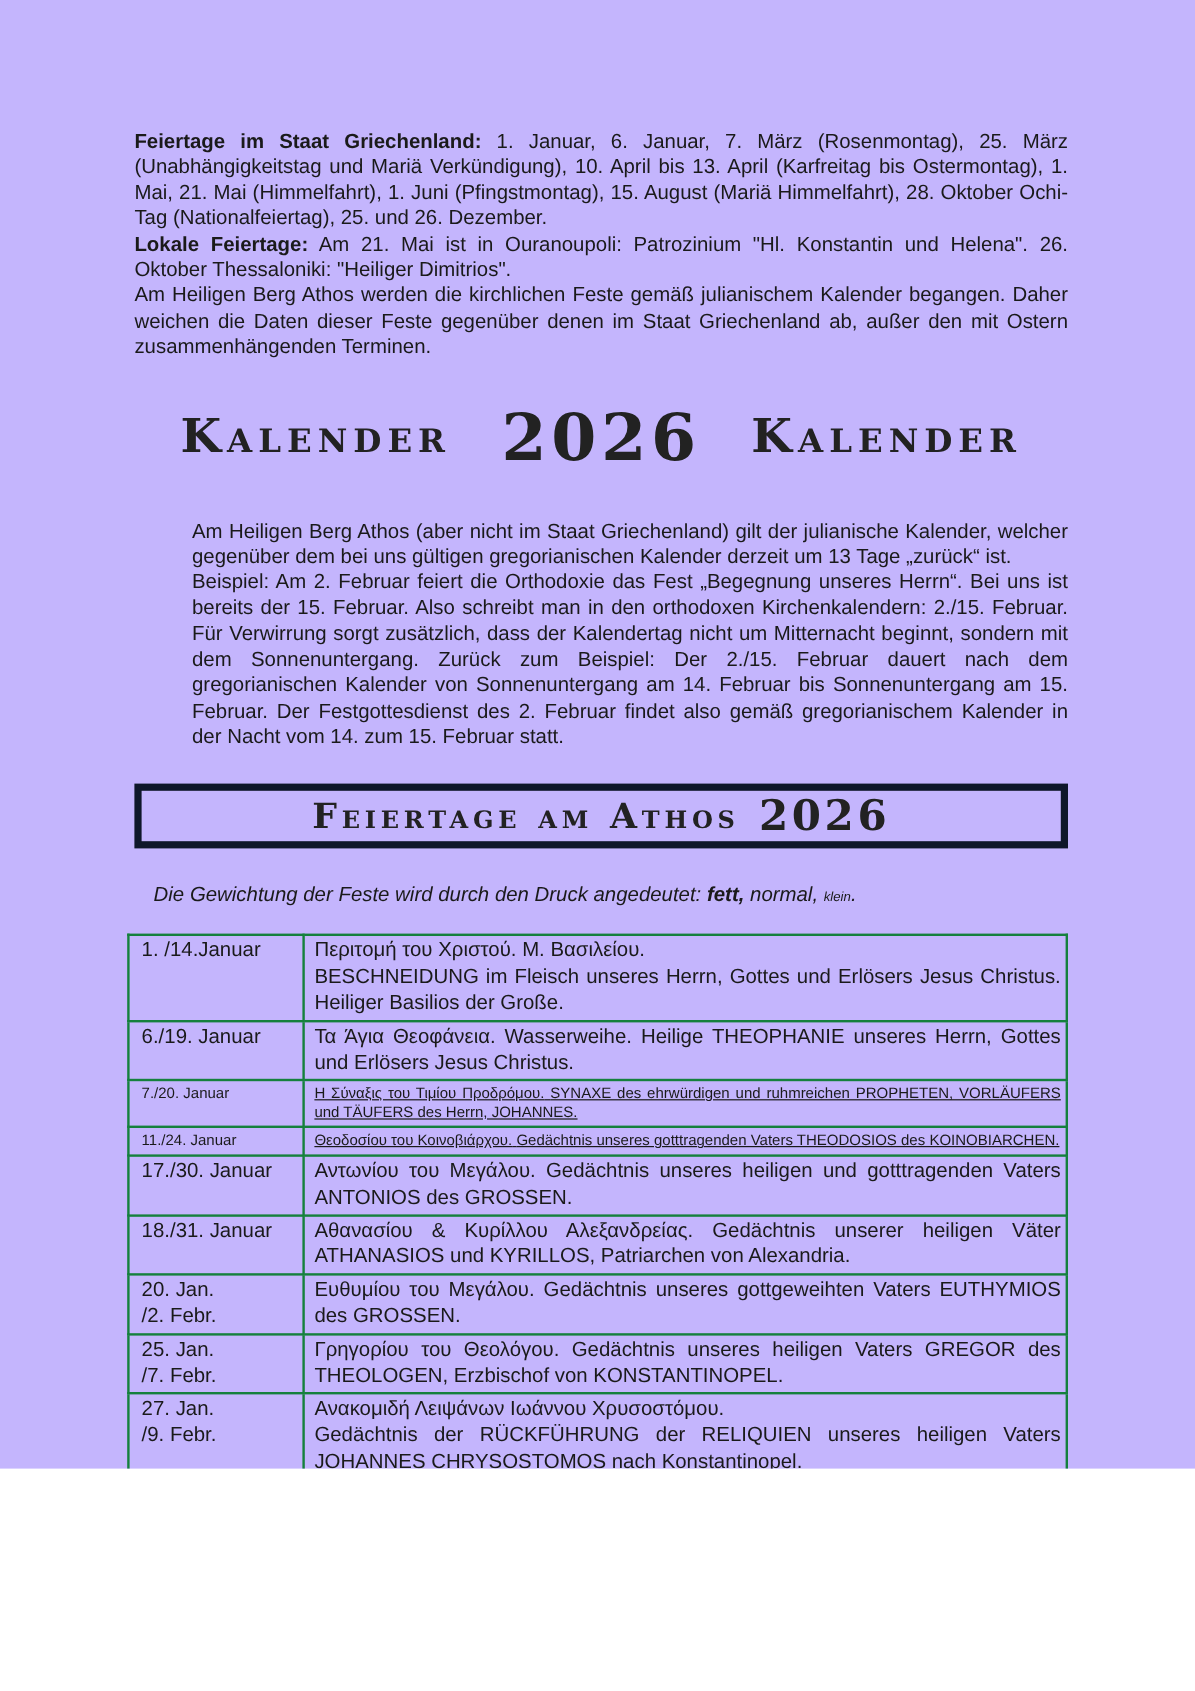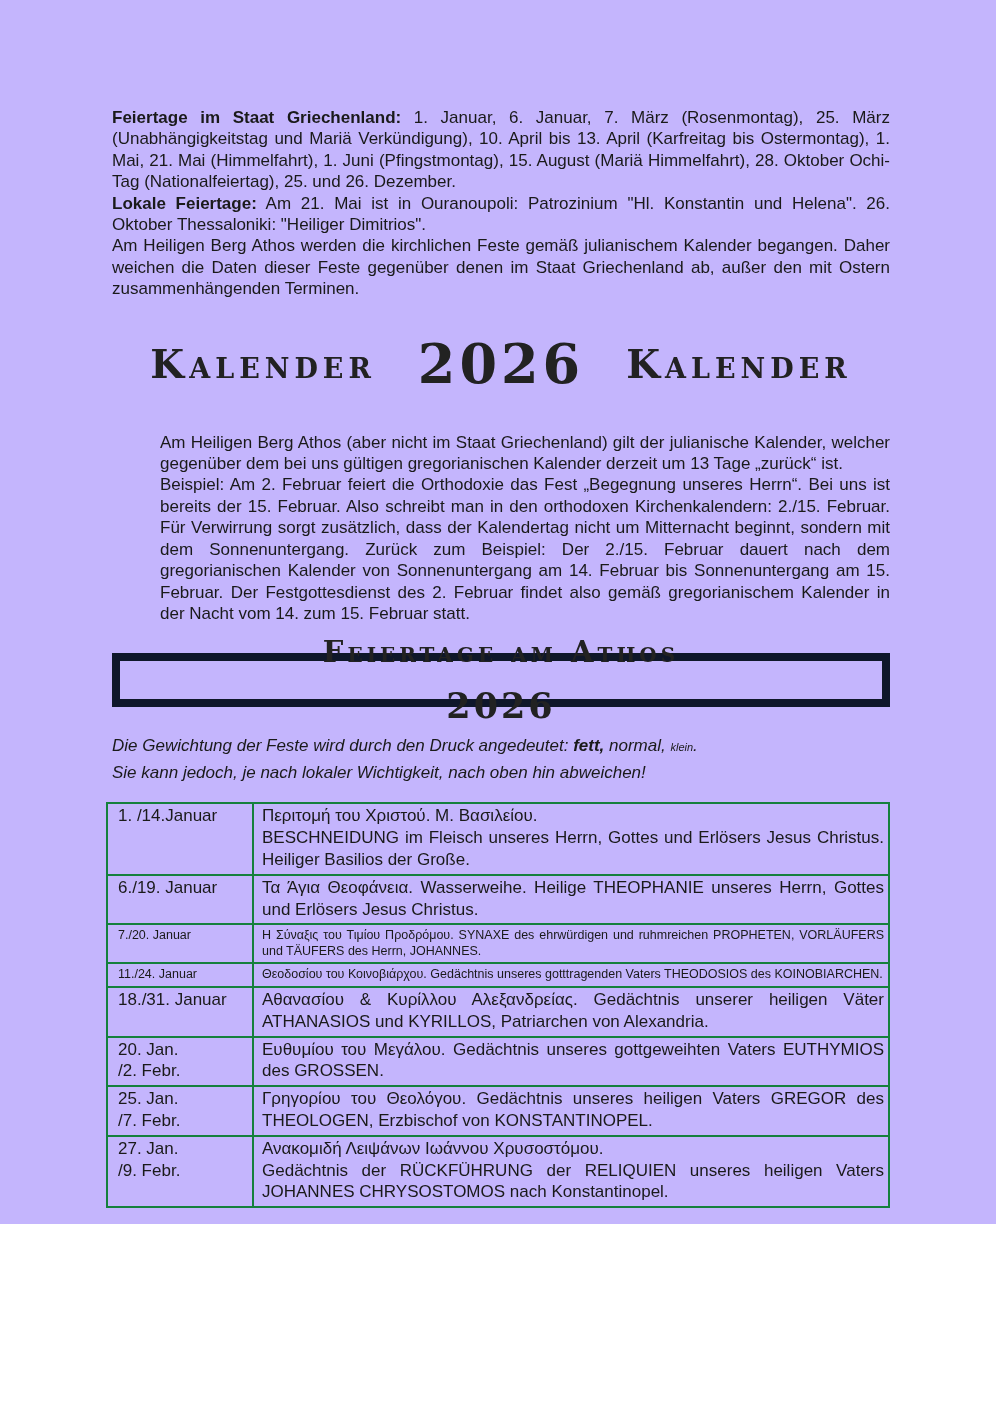--- a/index.html
+++ b/index.html
@@ -41,46 +41,46 @@
     font-variant: small-caps;
     letter-spacing: 5px;
   }
   .main-heading .year {
     font-size: 54px;
     letter-spacing: 4px;
   }
   .julian { margin-top: 37px; margin-left: 48px; }
   .box-heading {
     margin-top: 29px;
-    border: 8px solid #0f172a;
+    border: 6px solid #0f172a;
     height: 54px;
     display: flex;
     justify-content: center;
     align-items: center;
     gap: 16px;
     font-family: "DejaVu Serif", serif;
     font-weight: bold;
     color: #222;
-    flex-direction: column;
   }
   .box-heading .word {
     font-size: 29px;
     font-variant: small-caps;
     letter-spacing: 4px;
   }
   .box-heading .year {
     font-size: 35px;
     letter-spacing: 3px;
   }
   
   .note {
     margin-top: 26px;
     font-style: italic;
     font-size: 17px;
     line-height: 25px;
+    margin-left: 16px;
   }
   .note .b { font-weight: bold; }
   .note .sm { font-size: 11px; font-style: italic; }
   
   table.feast {
     margin-top: 17px;
     margin-left: -6px;
     width: 784px;
     border-collapse: collapse;
     table-layout: fixed;
@@ -95,21 +95,21 @@
     width: 146px;
     padding: 1px 4px 3px 10px;
     white-space: pre-line;
   }
   td.desc {
     padding: 1px 4px 3px 8px;
     text-align: justify;
   }
   tr.small td { font-size: 12.5px; line-height: 15.6px; border-radius: 19px; }
   tr.small td.date { padding-top: 3px; }
-  tr.small td.desc { padding-top: 3px; }
+  tr.small td.desc { padding-top: 3px; text-decoration: underline; }
   .blk { display: block; }
 </style>
 </head>
 <body>
 
 <div class="page">
   <div class="content">
 
     <div class="bodytext intro">
       <p><span class="lead">Feiertage im Staat Griechenland:</span><span> 1. Januar, 6. Januar, 7. März (Rosenmontag), 25. März (Unabhängigkeitstag und Mariä Verkündigung), 10. April bis 13. April (Karfreitag bis Ostermontag), 1. Mai, 21. Mai (Himmelfahrt), 1. Juni (Pfingstmontag), 15. August (Mariä Himmelfahrt), 28. Oktober Ochi-Tag (Nationalfeiertag), 25. und 26. Dezember.</span></p>
@@ -128,40 +128,43 @@
       <p>Beispiel: Am 2. Februar feiert die Orthodoxie das Fest „Begegnung unseres Herrn“. Bei uns ist bereits der 15. Februar. Also schreibt man in den orthodoxen Kirchenkalendern: 2./15. Februar. Für Verwirrung sorgt zusätzlich, dass der Kalendertag nicht um Mitternacht beginnt, sondern mit dem Sonnenuntergang. Zurück zum Beispiel:  Der 2./15. Februar dauert nach dem gregorianischen Kalender von Sonnenuntergang am 14. Februar bis Sonnenuntergang am 15. Februar. Der Festgottesdienst des 2. Februar findet also gemäß gregorianischem Kalender in der Nacht vom 14. zum 15. Februar statt.</p>
     </div>
 
     <div class="box-heading">
       <span class="word">Feiertage am Athos</span>
       <span class="year">2026</span>
     </div>
 
     <div class="note">
       <p><span>Die Gewichtung der Feste wird durch den Druck angedeutet: </span><span class="b">fett,</span><span> normal, </span><span class="sm">klein</span><span>.</span></p>
-      <p>Sie kann jedoch, je nach lokaler Wichtigkeit, nach oben hin abweichen!</p>
     </div>
 
     <table class="feast">
       <tbody>
         <tr>
           <td class="date">1. /14.Januar</td>
           <td class="desc"><span class="blk">Περιτομή του Χριστού. Μ. Βασιλείου.</span><span>BESCHNEIDUNG im Fleisch unseres Herrn, Gottes und Erlösers Jesus Christus. Heiliger Basilios der Große.</span></td>
         </tr>
         <tr>
           <td class="date">6./19. Januar</td>
           <td class="desc"><span>Τα Άγια Θεοφάνεια.</span> <span>Wasserweihe. Heilige THEOPHANIE unseres Herrn, Gottes und Erlösers Jesus Christus.</span></td>
         </tr>
         <tr class="small">
           <td class="date">7./20. Januar</td>
           <td class="desc"><span>Η Σύναξις του Τιμίου Προδρόμου.</span> <span>SYNAXE des ehrwürdigen und ruhmreichen PROPHETEN, VORLÄUFERS und TÄUFERS des Herrn, JOHANNES.</span></td>
         </tr>
         <tr class="small">
           <td class="date">11./24. Januar</td>
           <td class="desc"><span>Θεοδοσίου του Κοινοβιάρχου.</span> <span>Gedächtnis unseres gotttragenden Vaters THEODOSIOS des KOINOBIARCHEN.</span></td>
+        </tr>
+        <tr>
+          <td class="date">17./30. Januar</td>
+          <td class="desc"><span>Αντωνίου του Μεγάλου.</span> <span>Gedächtnis unseres heiligen und gotttragenden Vaters ANTONIOS des GROSSEN.</span></td>
         </tr>
         <tr>
           <td class="date">18./31. Januar</td>
           <td class="desc"><span>Αθανασίου &amp; Κυρίλλου Αλεξανδρείας.</span> <span>Gedächtnis unserer heiligen Väter ATHANASIOS und KYRILLOS, Patriarchen von Alexandria.</span></td>
         </tr>
         <tr>
           <td class="date">20. Jan.
 /2. Febr.</td>
           <td class="desc"><span>Ευθυμίου του Μεγάλου.</span> <span>Gedächtnis unseres gottgeweihten Vaters EUTHYMIOS des GROSSEN.</span></td>
         </tr>

